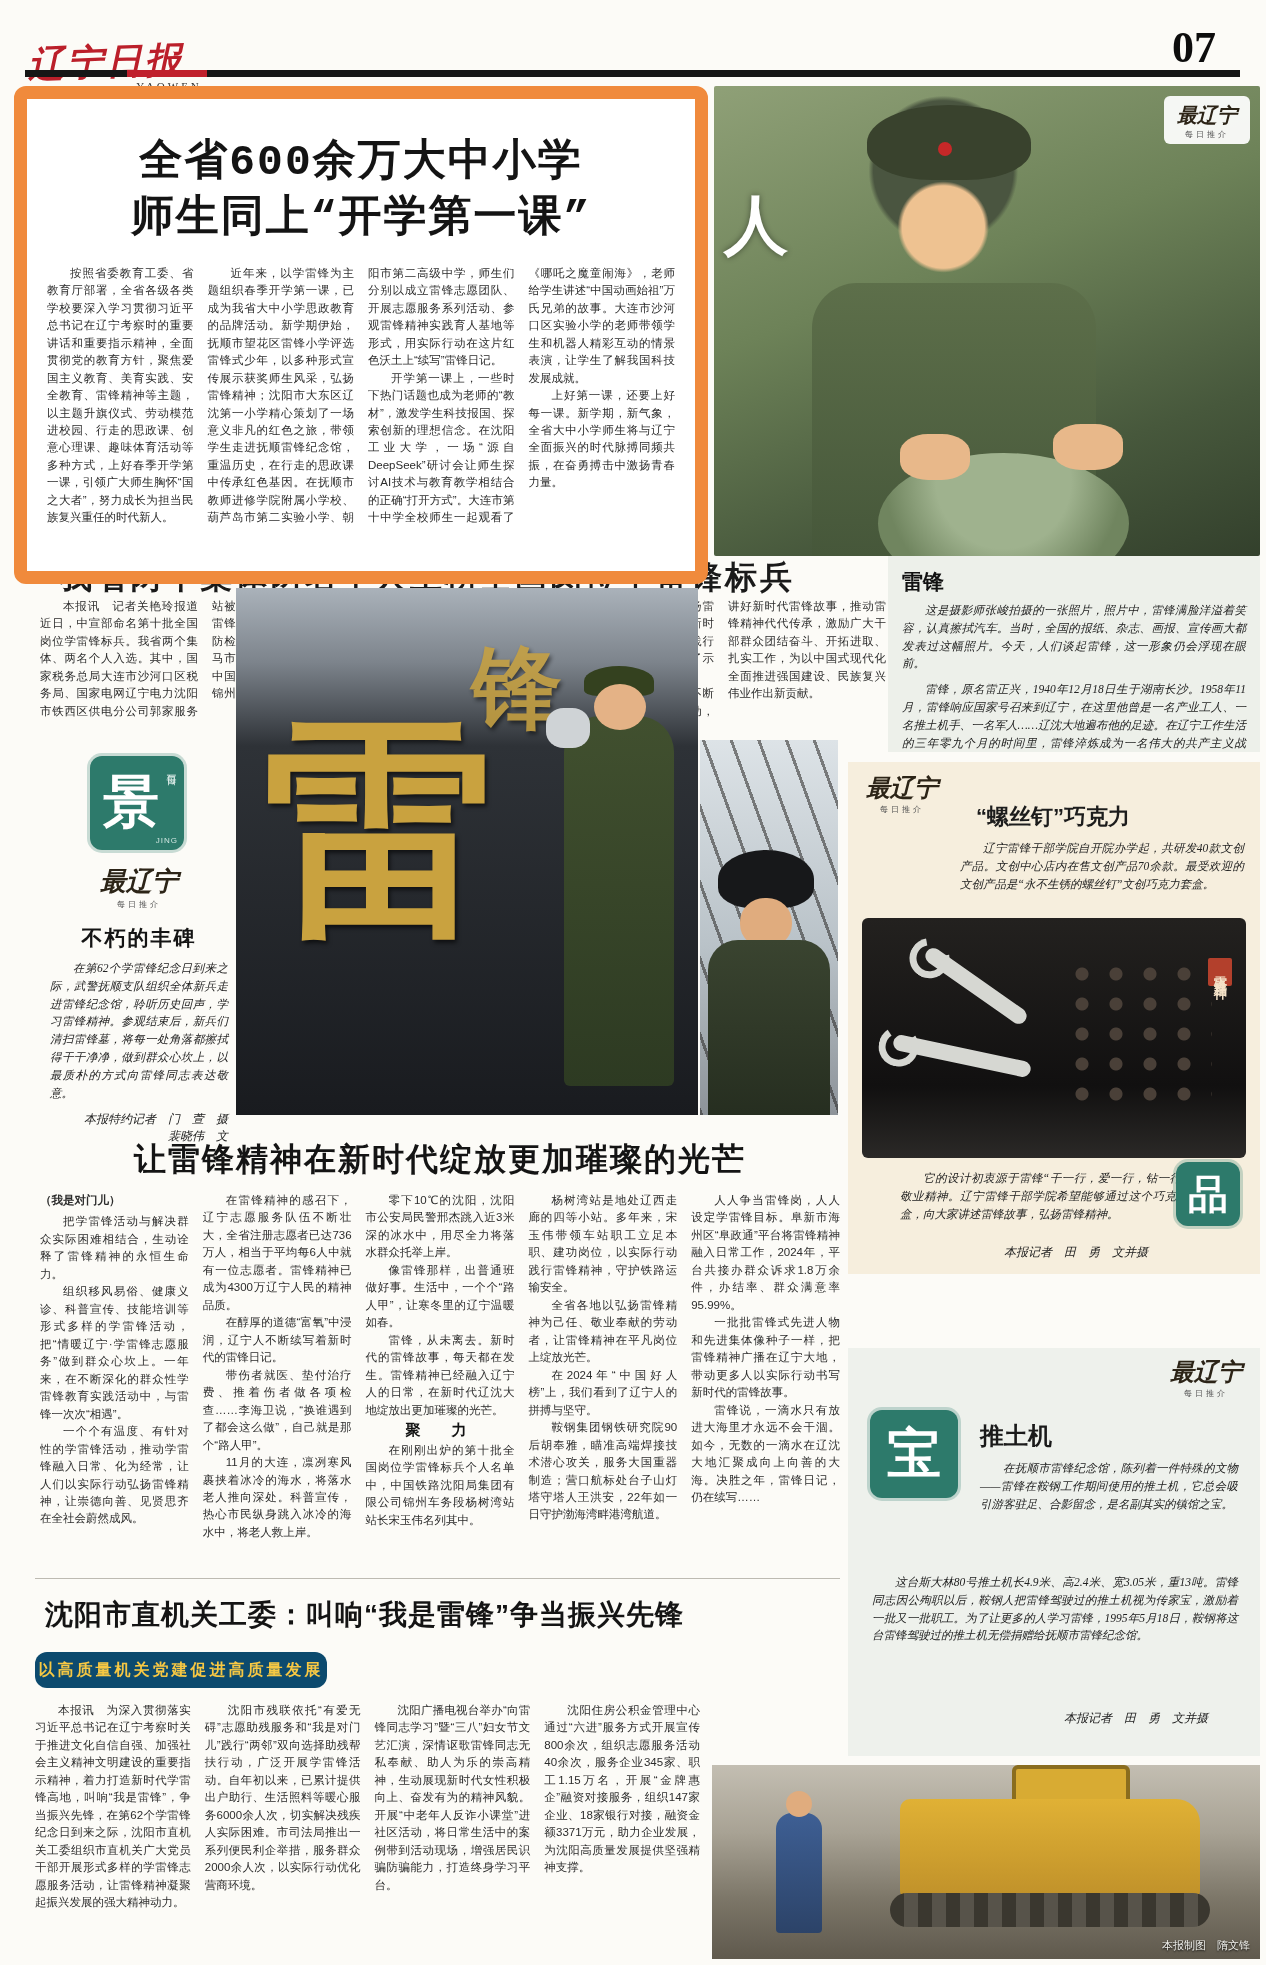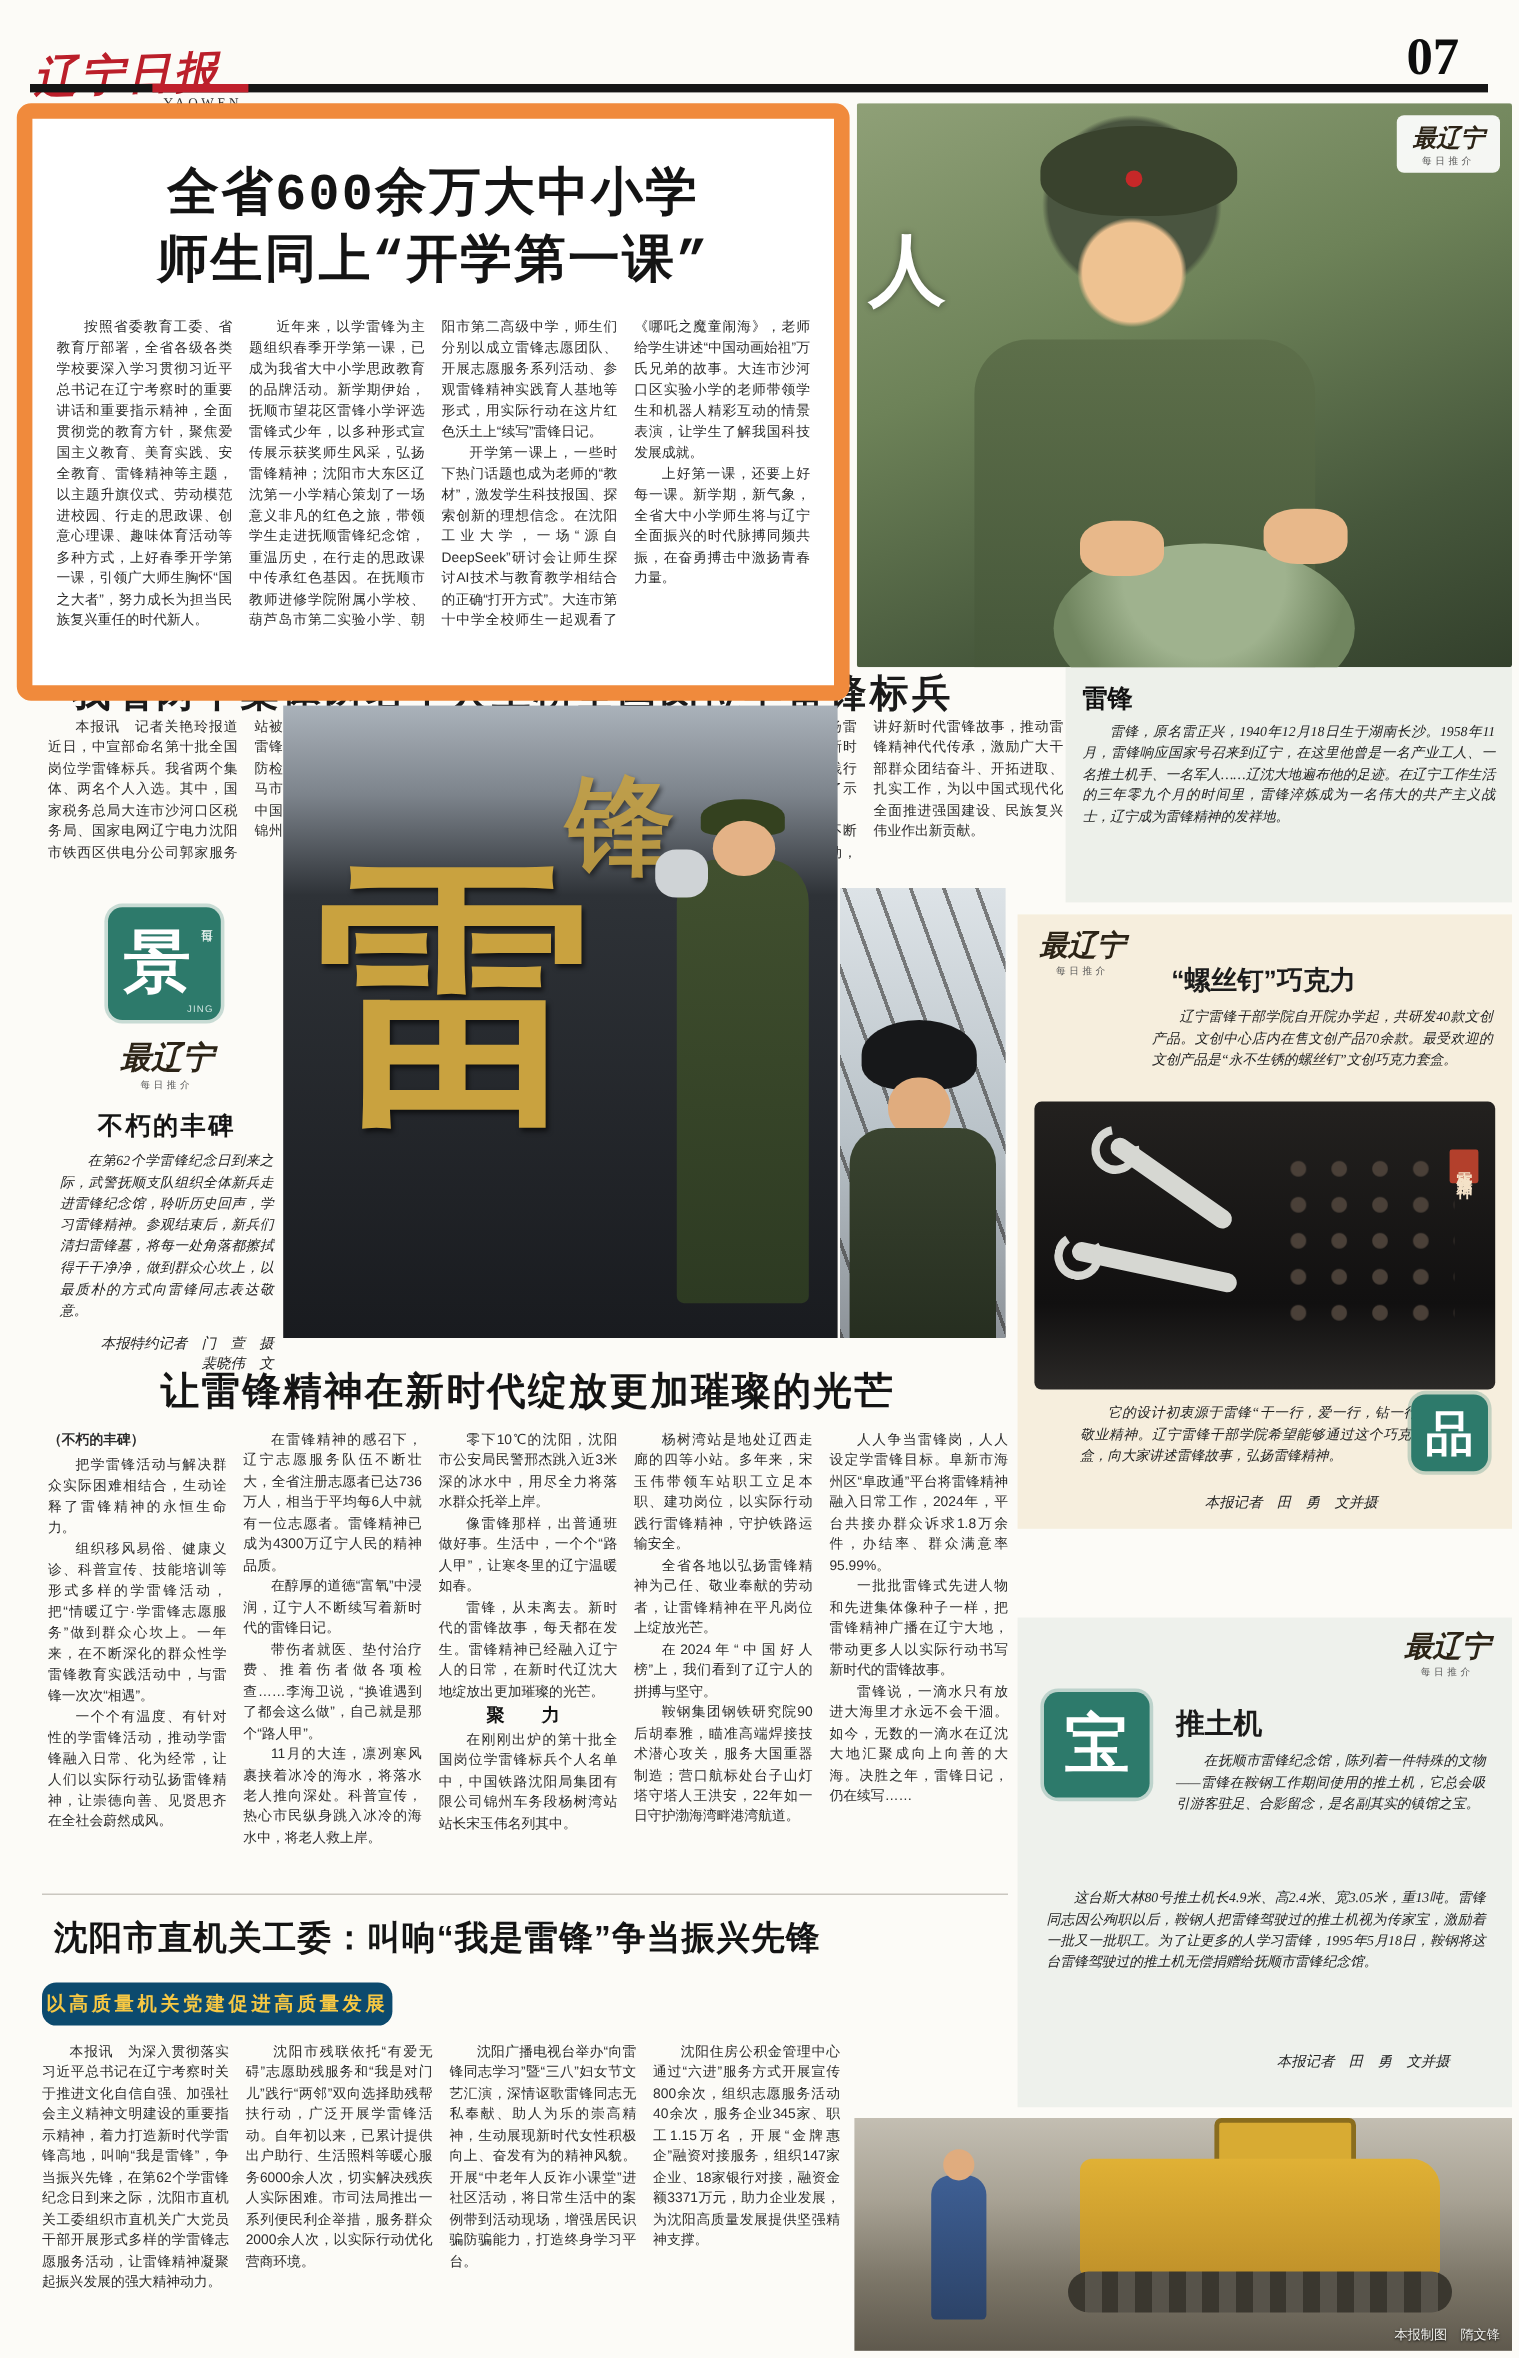--- a/index.html
+++ b/index.html
@@ -143,20 +143,21 @@
     <div class="abs category-char" style="left:10px;top:96px;">人</div>
     <div class="abs brand-box" style="right:10px;top:10px;width:74px;">
       <div class="brand-cal" style="font-size:20px;">最辽宁</div>
       <div class="brand-sub">每日推介</div>
     </div>
   </div>
 
   <div class="abs cap-box" style="left:888px;top:556px;width:344px;height:172px;">
     <div class="photo-label" style="margin-bottom:6px;">雷锋</div>
     <div class="kai">
+      <p>这是摄影师张峻拍摄的一张照片，照片中，雷锋满脸洋溢着笑容，认真擦拭汽车。当时，全国的报纸、杂志、画报、宣传画大都发表过这幅照片。今天，人们谈起雷锋，这一形象仍会浮现在眼前。</p>
       <p>雷锋，原名雷正兴，1940年12月18日生于湖南长沙。1958年11月，雷锋响应国家号召来到辽宁，在这里他曾是一名产业工人、一名推土机手、一名军人……辽沈大地遍布他的足迹。在辽宁工作生活的三年零九个月的时间里，雷锋淬炼成为一名伟大的共产主义战士，辽宁成为雷锋精神的发祥地。</p>
     </div>
 
   </div>
 
   <div class="abs" style="left:50px;top:748px;width:178px;height:380px;">
     <div class="teal-badge" style="left:40px;top:8px;width:94px;height:94px;">
       <span class="glyph" style="font-size:56px;margin-right:12px;">景</span>
       <span class="badge-side">每日一</span>
       <span class="badge-pinyin">JING</span>
@@ -207,21 +208,21 @@
       <p>它的设计初衷源于雷锋“干一行，爱一行，钻一行”的敬业精神。辽宁雷锋干部学院希望能够通过这个巧克力套盒，向大家讲述雷锋故事，弘扬雷锋精神。</p>
     </div>
     <div class="abs credit" style="left:60px;top:482px;width:240px;">本报记者　田　勇　文并摄</div>
     <div class="teal-badge" style="right:20px;top:400px;width:64px;height:64px;">
       <span class="glyph" style="font-size:40px;">品</span>
     </div>
   </div>
 
   <div class="abs mid-headline" style="left:40px;top:1138px;width:800px;">让雷锋精神在新时代绽放更加璀璨的光芒</div>
   <div class="abs bodytext cols5" style="left:40px;top:1192px;width:800px;height:430px;">
-    <p class="cont-note">（不朽的丰碑）</p>
+    <p class="cont-note">（我是对门儿）</p>
     <p>把学雷锋活动与解决群众实际困难相结合，生动诠释了雷锋精神的永恒生命力。</p>
     <p>组织移风易俗、健康义诊、科普宣传、技能培训等形式多样的学雷锋活动，把“情暖辽宁·学雷锋志愿服务”做到群众心坎上。一年来，在不断深化的群众性学雷锋教育实践活动中，与雷锋一次次“相遇”。</p>
     <p>一个个有温度、有针对性的学雷锋活动，推动学雷锋融入日常、化为经常，让人们以实际行动弘扬雷锋精神，让崇德向善、见贤思齐在全社会蔚然成风。</p>
     <p>在雷锋精神的感召下，辽宁志愿服务队伍不断壮大，全省注册志愿者已达736万人，相当于平均每6人中就有一位志愿者。雷锋精神已成为4300万辽宁人民的精神品质。</p>
     <p>在醇厚的道德“富氧”中浸润，辽宁人不断续写着新时代的雷锋日记。</p>
     <p>带伤者就医、垫付治疗费、推着伤者做各项检查……李海卫说，“换谁遇到了都会这么做”，自己就是那个“路人甲”。</p>
     <p>11月的大连，凛冽寒风裹挟着冰冷的海水，将落水老人推向深处。科普宣传，热心市民纵身跳入冰冷的海水中，将老人救上岸。</p>
     <p>零下10℃的沈阳，沈阳市公安局民警邢杰跳入近3米深的冰水中，用尽全力将落水群众托举上岸。</p>
     <p>像雷锋那样，出普通班做好事。生活中，一个个“路人甲”，让寒冬里的辽宁温暖如春。</p>
     <p>雷锋，从未离去。新时代的雷锋故事，每天都在发生。雷锋精神已经融入辽宁人的日常，在新时代辽沈大地绽放出更加璀璨的光芒。</p>

